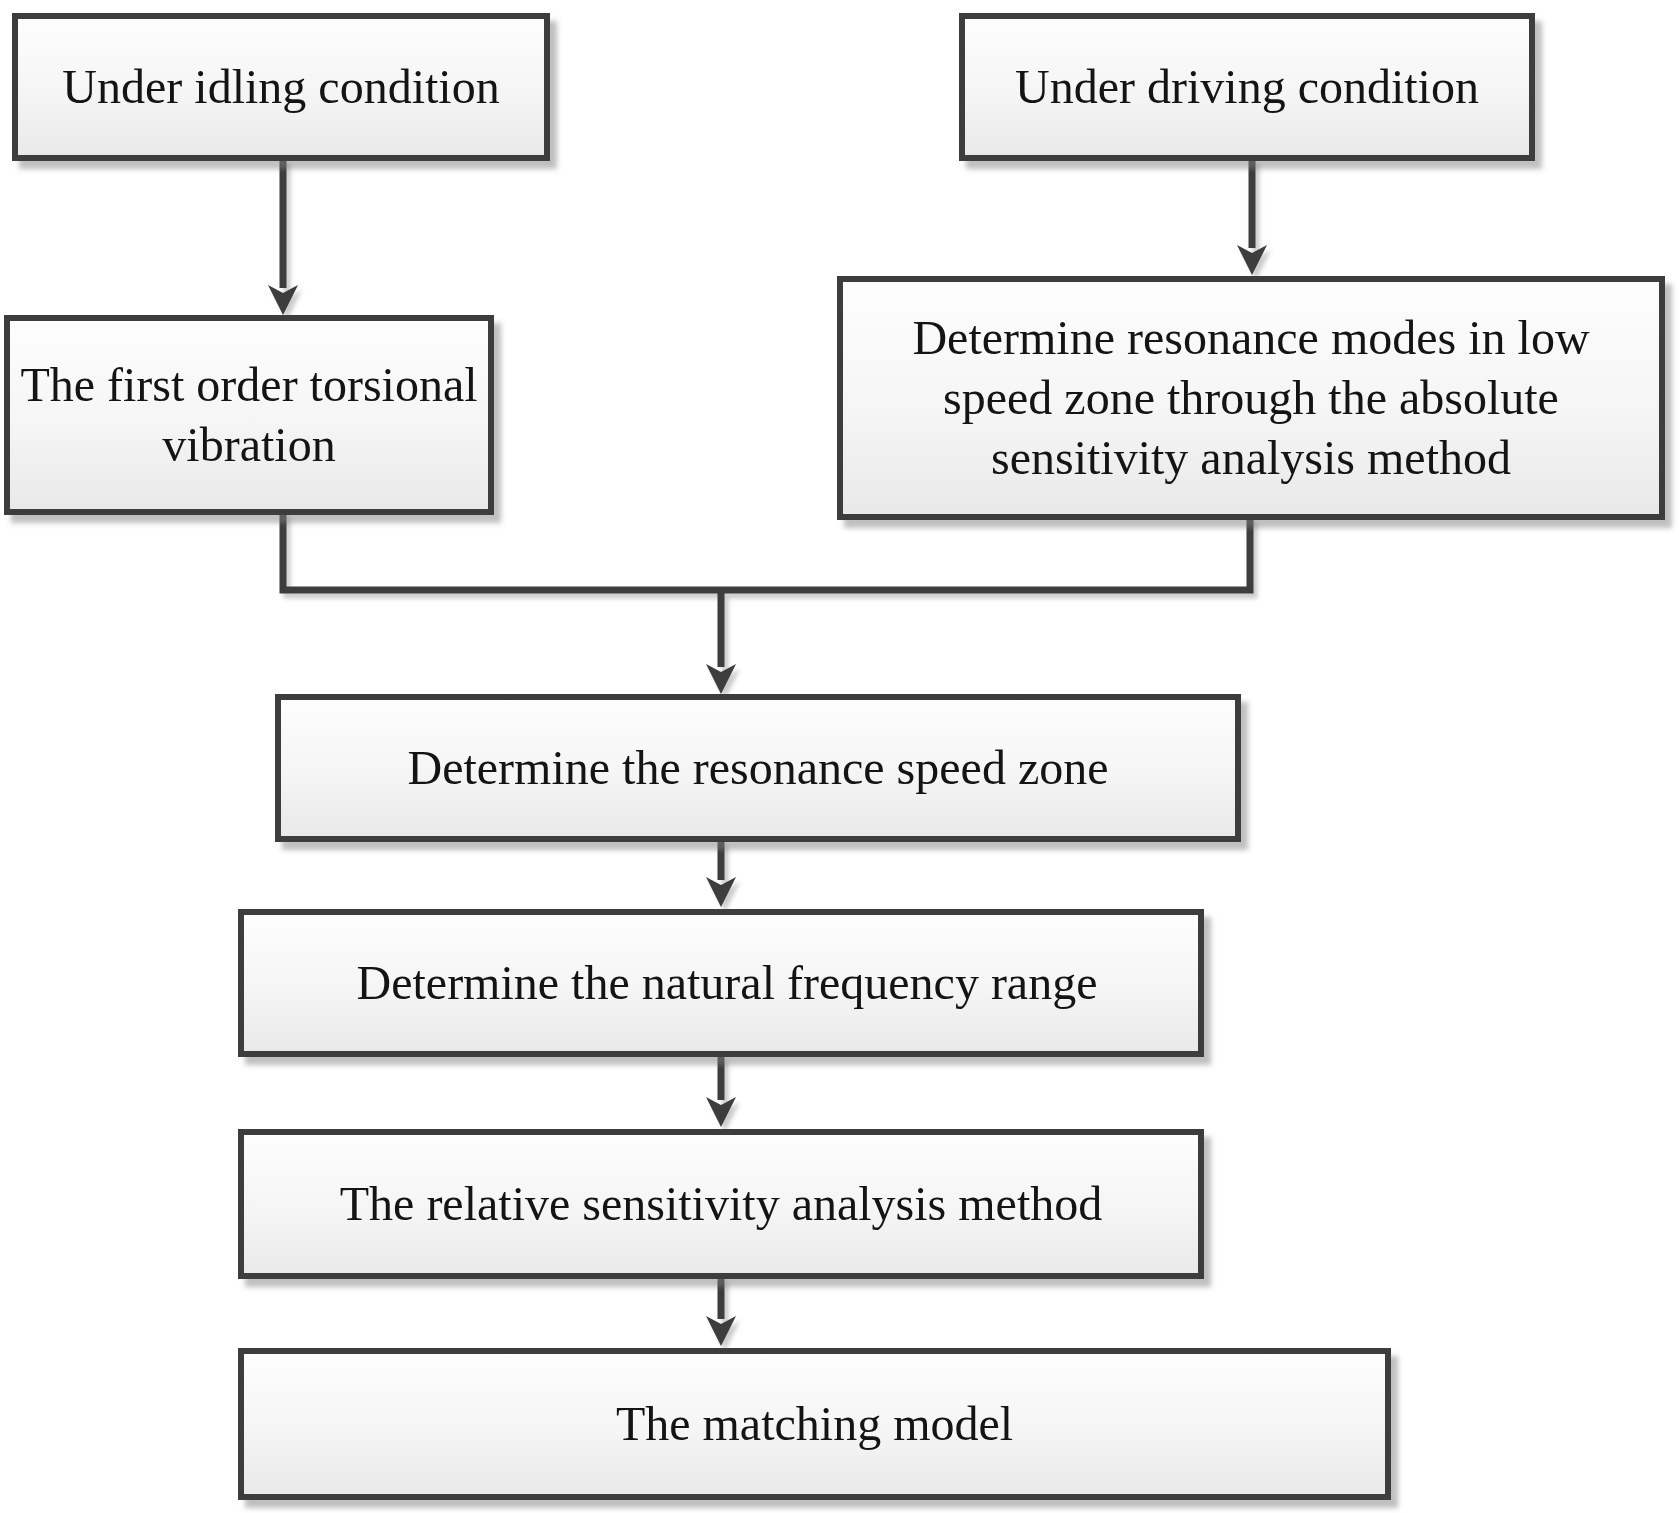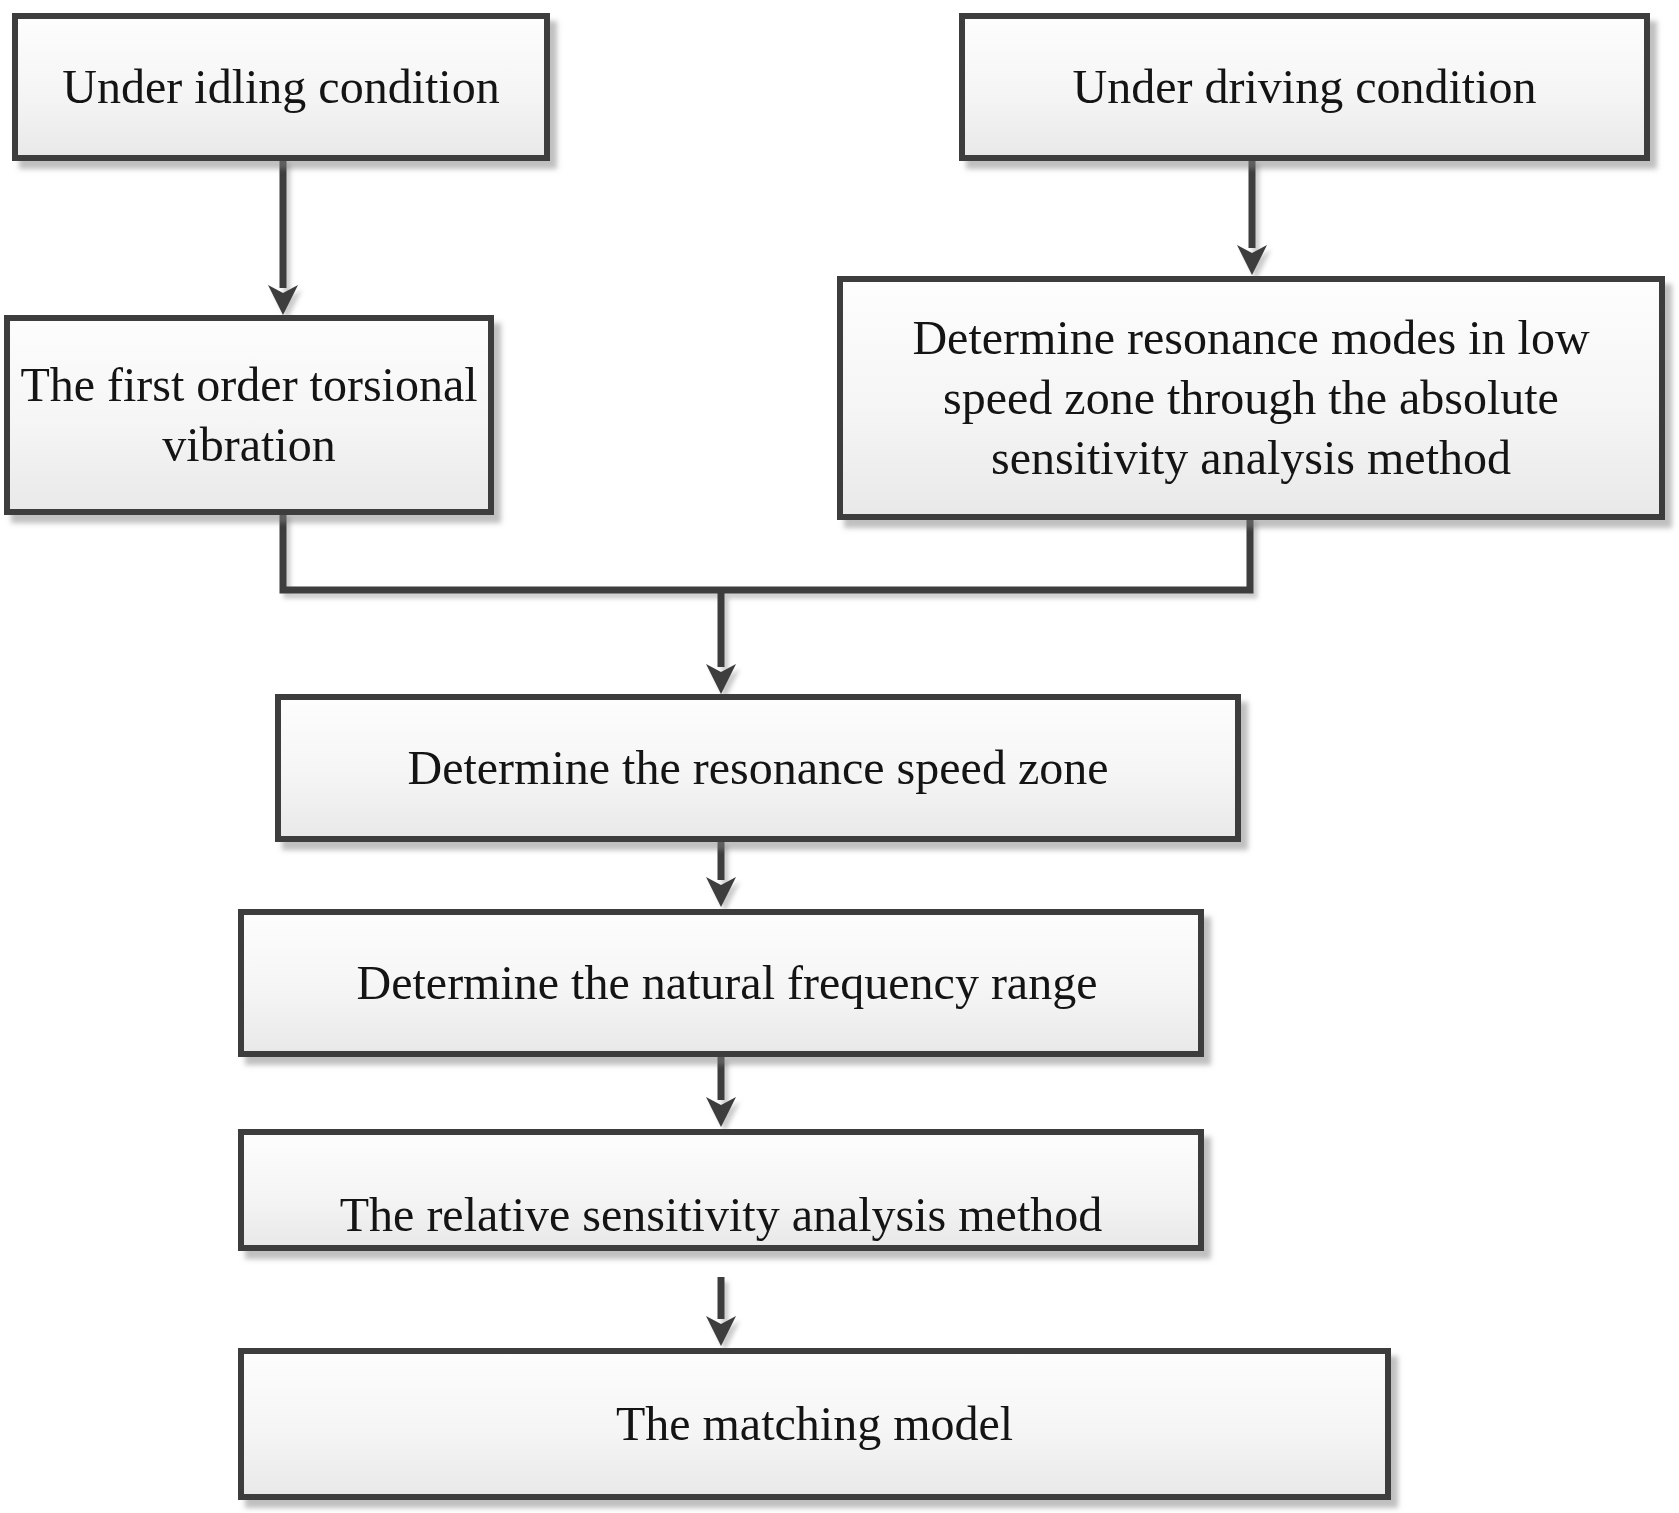--- a/index.html
+++ b/index.html
@@ -48,26 +48,26 @@
     text-align: center;
     color: #141414;
     font-size: 48px;
     line-height: 1.25;
   }
   .node .line {
     display: block;
     white-space: nowrap;
   }
   .n-under-idling   { left: 12px;  top: 13px;   width: 538px; height: 148px; }
-  .n-under-driving  { left: 959px; top: 13px;   width: 691px; height: 148px; }
+  .n-under-driving  { left: 959px; top: 13px;   width: 576px; height: 148px; }
   .n-torsional      { left: 4px;  top: 315px;  width: 490px; height: 200px; text-align: center; }
   .n-res-modes      { left: 837px; top: 276px;  width: 828px; height: 244px; }
   .n-speed-zone     { left: 238px; top: 694px;  width: 966px; height: 148px; margin-left: 37px; }
   .n-freq-range     { left: 238px; top: 909px;  width: 966px; height: 148px; padding-left: 12px; }
-  .n-rel-sens       { left: 238px; top: 1129px; width: 966px; height: 122px; justify-content: flex-end; }
+  .n-rel-sens       { left: 238px; top: 1129px; width: 966px; height: 150px; }
   .n-matching       { left: 238px; top: 1348px; width: 1153px; height: 152px; }
 </style>
 </head>
 <body>
 
 <div class="canvas">
 
   <svg class="connectors" viewBox="0 0 1679 1513" xmlns="http://www.w3.org/2000/svg" aria-hidden="true">
 
     <g>

